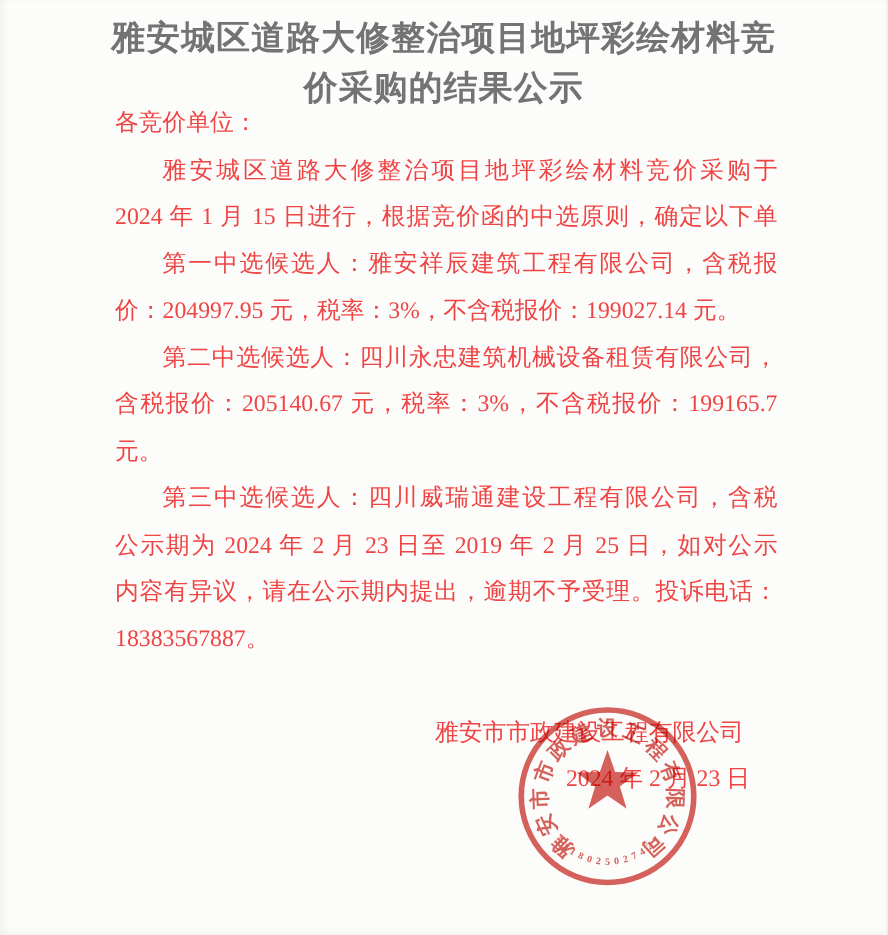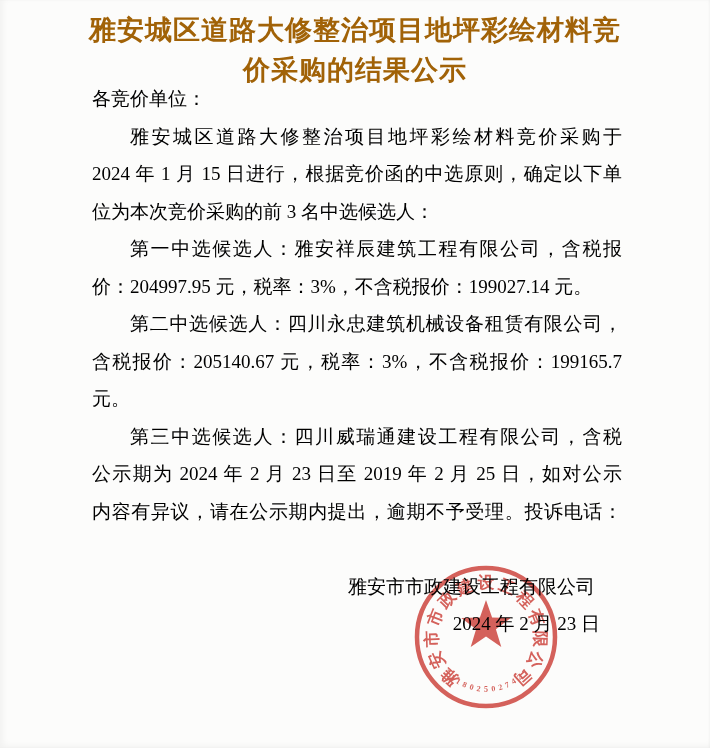--- a/index.html
+++ b/index.html
@@ -12,26 +12,26 @@
     color:#2b2b2b;
     box-shadow:inset 3px -2px 6px rgba(0,0,0,0.045), inset -1px 0 2px rgba(0,0,0,0.03);
   }
   .doc-title{
     position:absolute;top:10px;left:0;width:710px;
     text-align:center;
     font-family:"Liberation Sans","DejaVu Sans",sans-serif;
     font-weight:bold;
     font-size:27px;line-height:40px;
     letter-spacing:1px;
-    color:#a16207;
+    color:#737373;
   }
   .doc-body{
     position:absolute;top:80px;left:92px;width:530px;
     font-size:19px;line-height:37.5px;
-    color:#000000;
+    color:#ef4444;
   }
   .line{
     height:37.5px;
     white-space:pre;
     text-align:left;
   }
   .line.fill{
     text-align:justify;
     text-align-last:justify;
   }
@@ -59,29 +59,29 @@
 
   <div class="doc-title">
     <div>雅安城区道路大修整治项目地坪彩绘材料竞</div>
     <div>价采购的结果公示</div>
   </div>
 
   <div class="doc-body" id="doc-body">
       <div class="line">各竞价单位：</div>
       <div class="line indent fill">雅安城区道路大修整治项目地坪彩绘材料竞价采购于</div>
       <div class="line fill">2024 年 1 月 15 日进行，根据竞价函的中选原则，确定以下单</div>
-      <div class="line">位为本次竞价采购的前 3 名中选候选人：</div>
       <div class="line indent fill">第一中选候选人：雅安祥辰建筑工程有限公司，含税报</div>
       <div class="line">价：204997.95 元，税率：3%，不含税报价：199027.14 元。</div>
       <div class="line indent fill">第二中选候选人：四川永忠建筑机械设备租赁有限公司，</div>
       <div class="line fill">含税报价：205140.67 元，税率：3%，不含税报价：199165.7</div>
       <div class="line">元。</div>
       <div class="line indent fill">第三中选候选人：四川威瑞通建设工程有限公司，含税</div>
       <div class="line fill">公示期为 2024 年 2 月 23 日至 2019 年 2 月 25 日，如对公示</div>
       <div class="line fill">内容有异议，请在公示期内提出，逾期不予受理。投诉电话：</div>
+      <div class="line">18383567887。</div>
       <div class="line blank">&nbsp;</div>
       <div class="line sign">雅安市市政建设工程有限公司</div>
       <div class="line sign-date">2024 年 2 月 23 日</div>
     </div>
 
   <svg class="seal" viewBox="0 0 150 150" aria-hidden="true">
     <circle cx="75" cy="75" r="69" fill="none" stroke="#d0463f" stroke-width="4.5"></circle>
     <polygon fill="#d0463f" points="75,38 81.1,55.6 99.7,56.0 84.9,67.2 90.3,85.0 75,74.4 59.7,85.0 65.1,67.2 50.3,56.0 68.9,55.6"></polygon>
     <g id="seal-ring-text">
         <text transform="translate(39.9,114.0) rotate(-138.0)" text-anchor="middle" dominant-baseline="middle" font-size="16.5" fill="#d0463f">雅</text>

